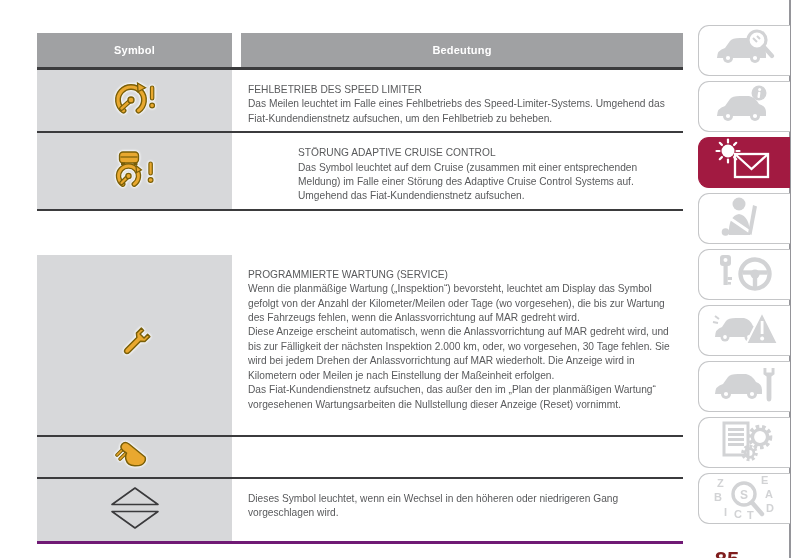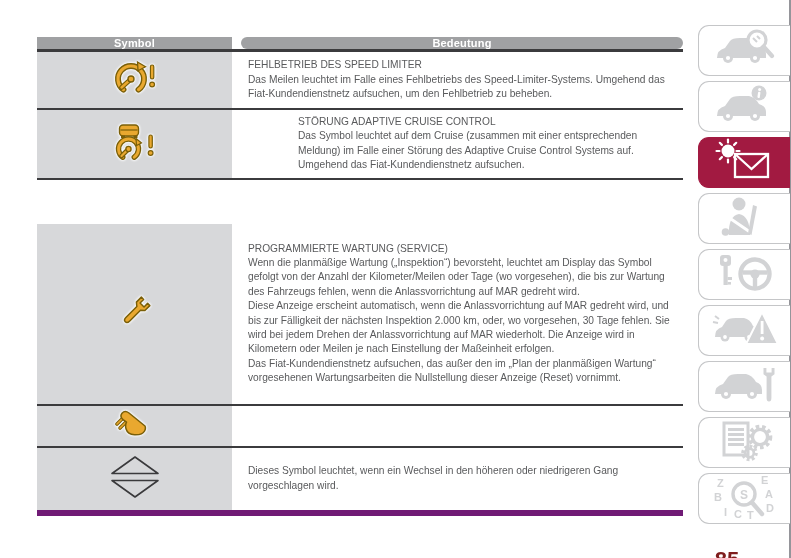--- a/index.html
+++ b/index.html
@@ -7,32 +7,32 @@
     width:791px;height:558px;position:relative;overflow:hidden;
     background:#ffffff;
     font-family:"Liberation Sans","DejaVu Sans",sans-serif;
     -webkit-font-smoothing:antialiased;
   }
   
   .page-edge{position:absolute;right:0;top:0;width:2px;height:558px;background:#95959a;}
 
   
   .page-table{position:absolute;left:37px;top:33px;width:646px;}
-  .thead{display:flex;height:16px;align-items:flex-end;}
+  .thead{display:flex;height:34px;}
   .th{background:#a0a1a3;color:#ffffff;font-weight:bold;font-size:11px;
       display:flex;align-items:center;justify-content:center;letter-spacing:.2px;}
   .th-sym{width:195px;}
-  .th-mean{flex:1;border-radius:7px;}
+  .th-mean{flex:1;}
   .gutter{width:9px;background:#ffffff;}
   .head-line{height:3px;background:#3b3b3d;}
   .trow{display:flex;border-bottom:2px solid #3b3b3d;}
-  .trow.last{border-bottom:6px solid #701a75;}
+  .trow.last{border-bottom:3px solid #701a75;}
   .cell-sym{width:195px;background:#d7d8da;display:flex;align-items:center;justify-content:center;}
-  .cell-mean{flex:1;background:#ffffff;padding:5px 6px 5px 7px;
-      display:flex;flex-direction:column;justify-content:center;
+  .cell-mean{flex:1;background:#ffffff;padding:13px 6px 5px 7px;
+      display:flex;flex-direction:column;justify-content:flex-start;
       color:#595a5c;font-size:10.2px;line-height:14.4px;}
   .cell-mean p{margin:0;}
   .r1{min-height:56px;} .r2{min-height:60px;gap:25px;} .r3{min-height:180px;margin-top:44px;}
   .r4{min-height:40px;} .r5{min-height:62px;}
   .sym-icon svg{filter:drop-shadow(0 0 1px #fff) drop-shadow(0 0 1px #fff);}
 
   
   .tabs{position:absolute;top:25px;right:1px;width:92px;display:flex;flex-direction:column;gap:5px;z-index:2;}
   .tab{height:51px;background:#ffffff;border:1px solid #c5c6c8;border-right:none;
        border-radius:11px 0 0 11px;display:flex;align-items:center;justify-content:center;box-sizing:border-box;}

